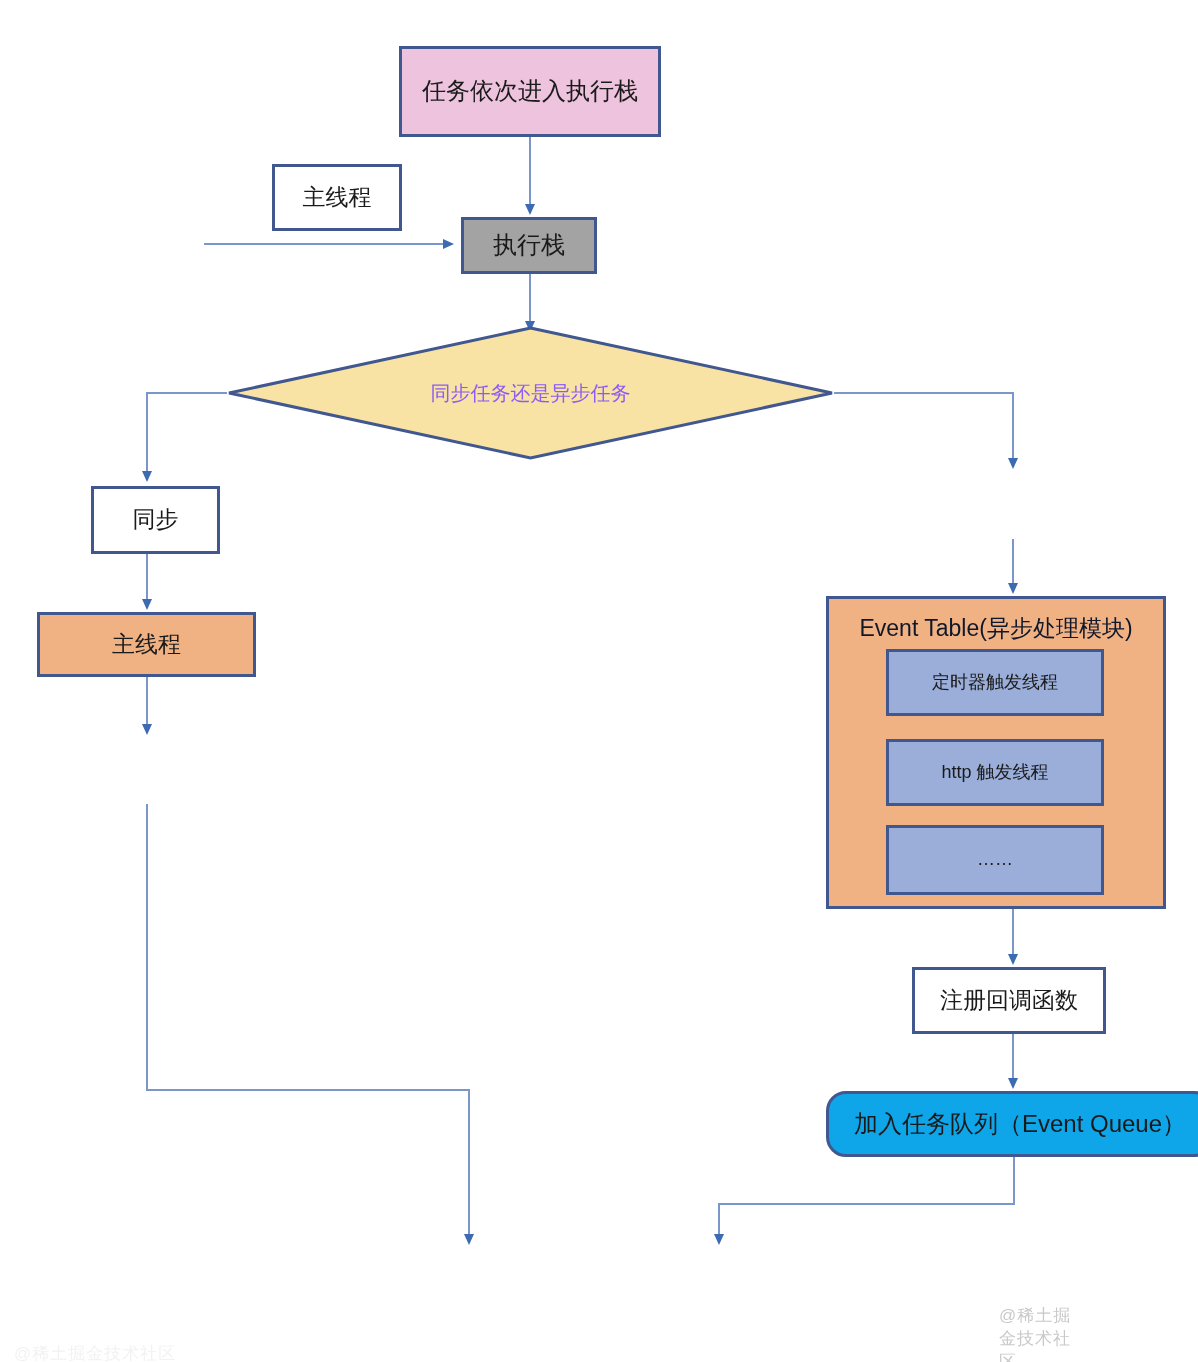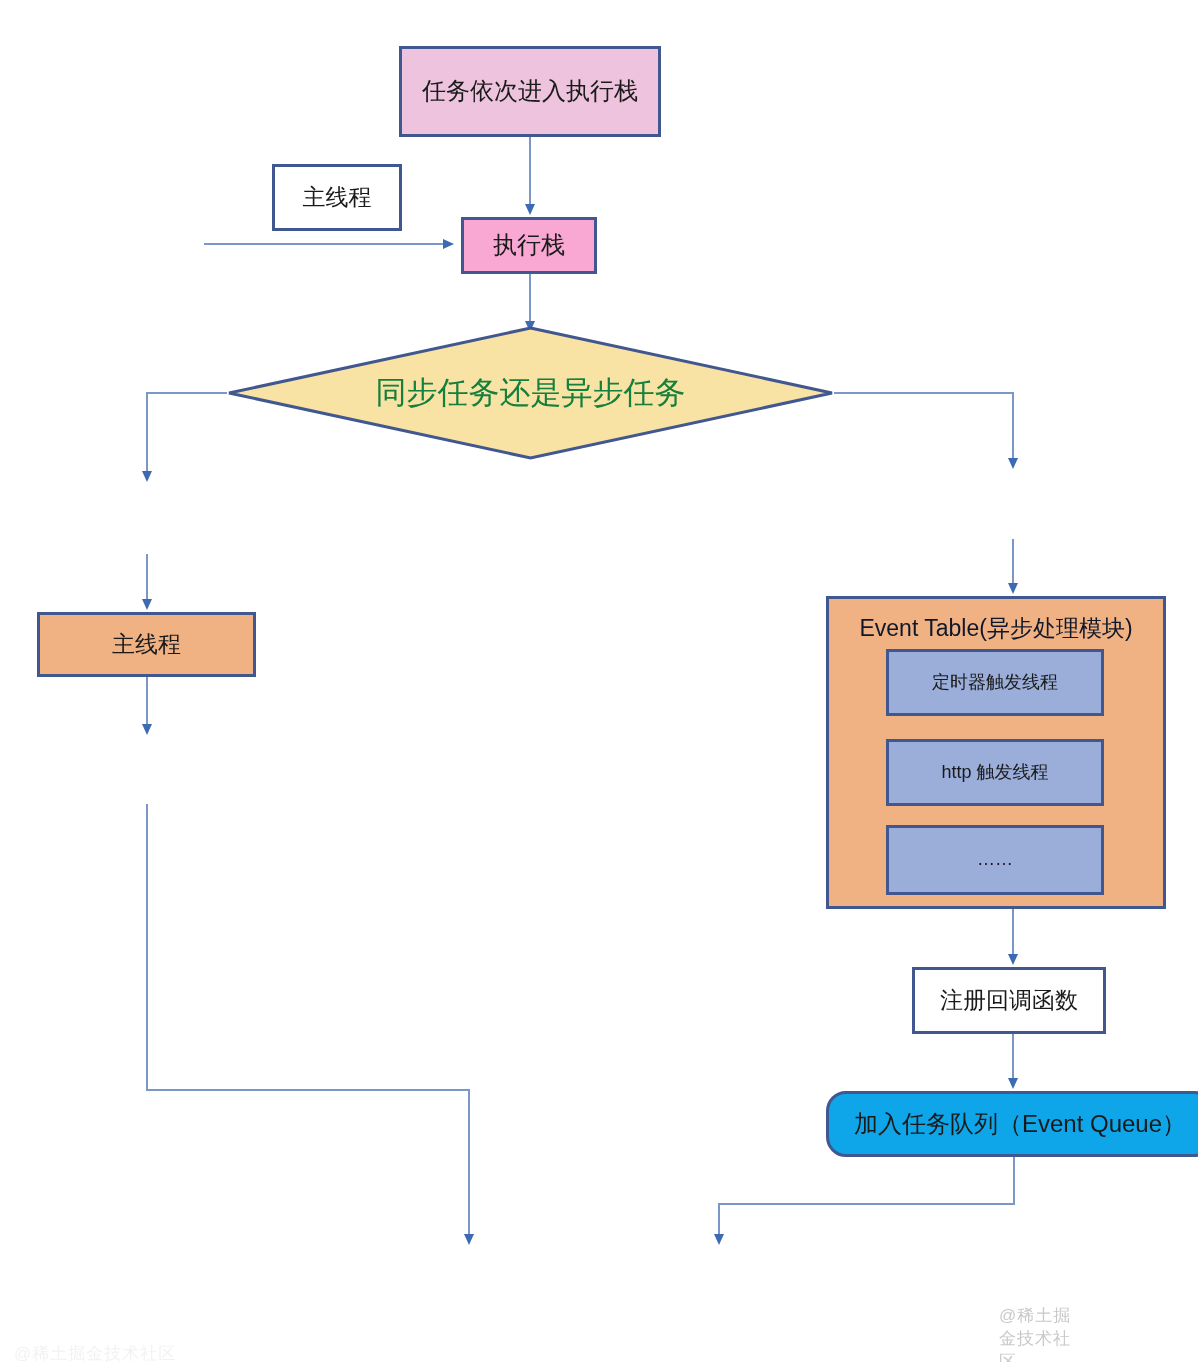--- a/index.html
+++ b/index.html
@@ -7,35 +7,35 @@
        font-family:"Liberation Sans","DejaVu Sans",sans-serif;}
   #canvas{position:absolute;left:0;top:4px;width:1056px;height:1362px;margin-left:24px;}
   svg.edges{position:absolute;left:0;top:0;width:1198px;height:1362px;pointer-events:none;}
 
   .node{position:absolute;box-sizing:border-box;display:flex;align-items:center;
         justify-content:center;text-align:center;color:#1a1a1a;
         border:3px solid #41578f;line-height:1.2;}
   .node span{display:block;padding:0 6px;}
 
   .fill-pink   {background:#edc3dd;}
-  .fill-green  {background:#f9a8d4;}
+  .fill-green  {background:#a3a3a3;}
   .fill-white  {background:#ffffff;}
   .fill-orange {background:#f0b183;}
   .fill-blue   {background:#9aaed9;}
   .fill-green2 {background:#0ea5e9;border-radius:20px;}
 
   .fs-24{font-size:24px;}
   .fs-23{font-size:23px;}
   .fs-22{font-size:18px;}
 
   
   #decision{position:absolute;left:203px;top:322px;width:607px;height:134px;}
   #decision .dia{position:absolute;left:0;top:0;width:100%;height:100%;}
   #decision .dlabel{position:absolute;left:0;top:0;width:100%;height:100%;
-      display:flex;align-items:center;justify-content:center;font-size:31px;color:#15803d;}
+      display:flex;align-items:center;justify-content:center;font-size:20px;color:#8b5cf6;}
 
   .watermark{position:absolute;color:#c9c9c9;font-size:17px;letter-spacing:1px;}
   .wm-faint{position:absolute;color:#f2f2f2;font-size:17px;letter-spacing:1px;}
 </style>
 </head>
 <body>
 
 <div id="canvas">
 
   <svg class="edges" viewBox="0 0 1198 1362" xmlns="http://www.w3.org/2000/svg">
@@ -84,20 +84,23 @@
     <span>执行栈</span>
   </div>
 
   <div id="decision">
     <svg class="dia" viewBox="0 0 607 134" xmlns="http://www.w3.org/2000/svg">
       <polygon points="303.5,2 605,67 303.5,132 2,67" fill="#f8e2a4" stroke="#41578f" stroke-width="3"></polygon>
     </svg>
     <div class="dlabel">同步任务还是异步任务</div>
   </div>
 
+  <div class="node fill-white fs-23" style="left:67px;top:482px;width:129px;height:68px;">
+    <span>同步</span>
+  </div>
 
 
   <div class="node fill-orange fs-23" style="left:13px;top:608px;width:219px;height:65px;">
     <span>主线程</span>
   </div>
 
 
   <div class="node fill-orange" style="left:802px;top:592px;width:340px;height:313px;display:block;">
     <div style="font-size:23px;text-align:center;padding-top:16px;color:#0f172a;">Event Table(异步处理模块)</div>
     <div class="node fill-blue fs-22" style="left:57px;top:50px;width:218px;height:67px;border-width:3px;position:absolute;">

